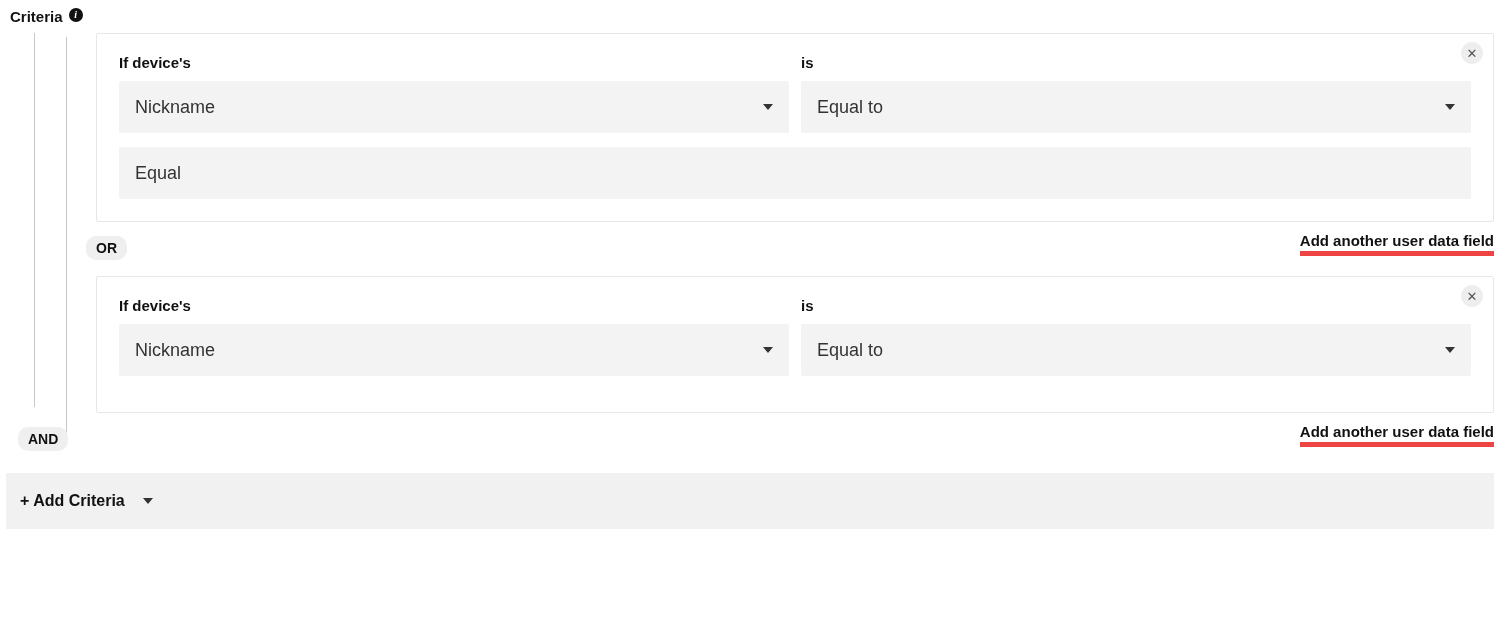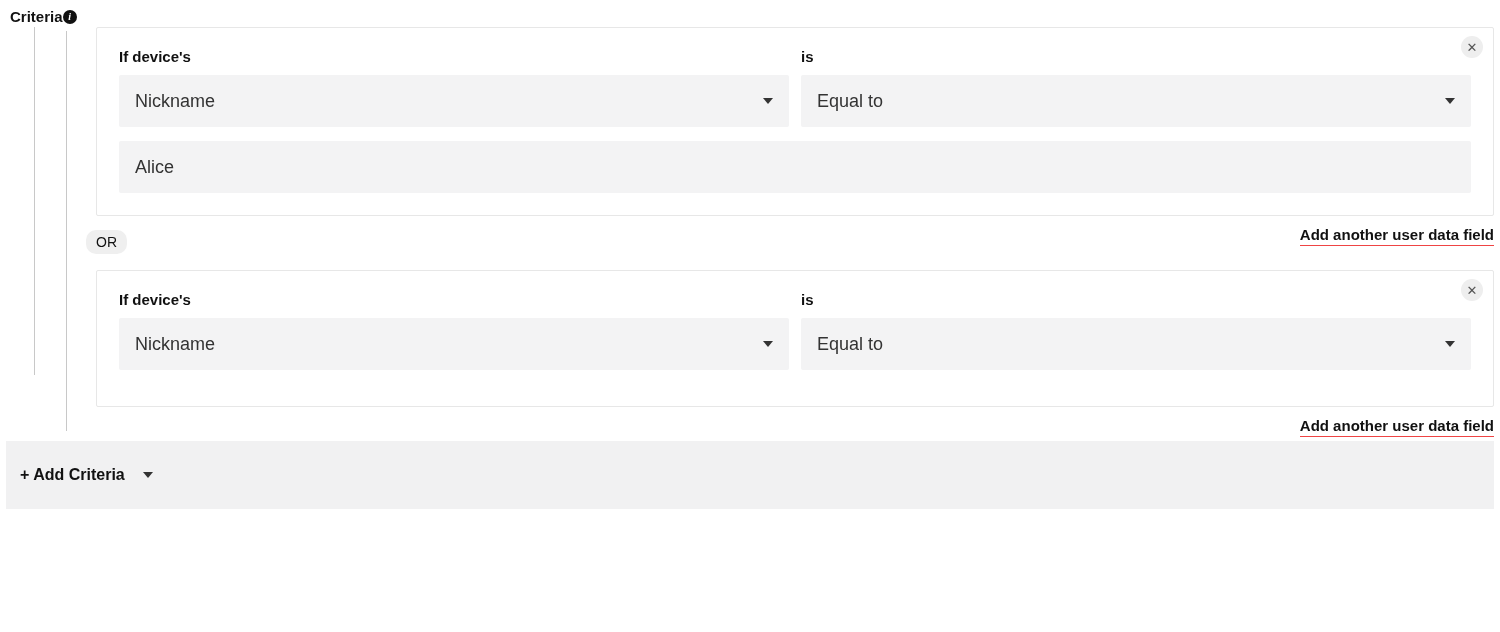--- a/index.html
+++ b/index.html
@@ -6,24 +6,25 @@
     body {
       font-family: -apple-system, BlinkMacSystemFont, "Segoe UI", Helvetica, Arial, sans-serif;
       background: #ffffff;
       color: #111;
       width: 1500px;
       padding: 8px 6px;
     }
 
     .header-row {
       display: flex;
-      align-items: center;
+      align-items: flex-start;
+      gap: 6px;
       font-weight: 700;
       font-size: 15px;
-      margin-bottom: 2px;
+      margin-bottom: 8px;
       margin-left: 4px;
     }
     .info-badge {
       display: inline-flex;
       align-items: center;
       justify-content: center;
       width: 14px; height: 14px;
       border-radius: 50%;
       background: #111;
       color: #fff;
@@ -116,44 +117,44 @@
 
     .add-field-row {
       text-align: right;
       margin: 10px 0 6px 26px;
     }
     .add-field-link {
       font-weight: 700;
       font-size: 15px;
       color: #111;
       text-decoration: none;
-      border-bottom: 1px solid #ef4444;
+      border-bottom: 5px solid #ef4444;
       padding-bottom: 2px;
       cursor: pointer;
     }
 
     .connector-badge {
       position: absolute;
       background: #efefef;
       padding: 4px 10px;
-      font-weight: 400;
+      font-weight: 700;
       font-size: 14px;
       border-radius: 10px;
       z-index: 2;
     }
     .or-badge { left: 16px; }
     .and-badge { left: -18px; }
 
     .connector-wrap { position: relative; height: 20px; }
 
     .add-criteria-bar {
       background: #f1f1f2;
       display: flex;
       align-items: center;
-      height: 68px;
+      height: 56px;
       padding: 0 14px;
       margin-top: 6px;
       gap: 18px;
     }
     .add-criteria-label {
       font-weight: 700;
       font-size: 16px;
       color: #111;
     }
     .add-criteria-placeholder {
@@ -187,21 +188,21 @@
         </div>
         <div class="field-col">
           <div class="field-label">is</div>
           <div class="select-box">
             <span>Equal to</span>
             <span class="caret-down"></span>
           </div>
         </div>
       </div>
       <div class="text-box">
-        <span>Alice</span>
+        <span>Equal</span>
       </div>
     </div>
 
     <div class="add-field-row">
       <a class="add-field-link">Add another user data field</a>
     </div>
 
     <div class="connector-wrap">
       <span class="connector-badge or-badge" style="top:-20px;">OR</span>
     </div>
@@ -227,19 +228,22 @@
         </div>
       </div>
     </div>
 
     <div class="add-field-row">
       <a class="add-field-link">Add another user data field</a>
     </div>
 
   </div>
 
+  <div class="connector-wrap">
+    <span class="connector-badge and-badge" style="top:-20px;">AND</span>
+  </div>
 
 </div>
 
 <div class="add-criteria-bar">
   <span class="add-criteria-label">+ Add Criteria</span>
   <span class="caret-down"></span>
 </div>
 
 </body></html>

